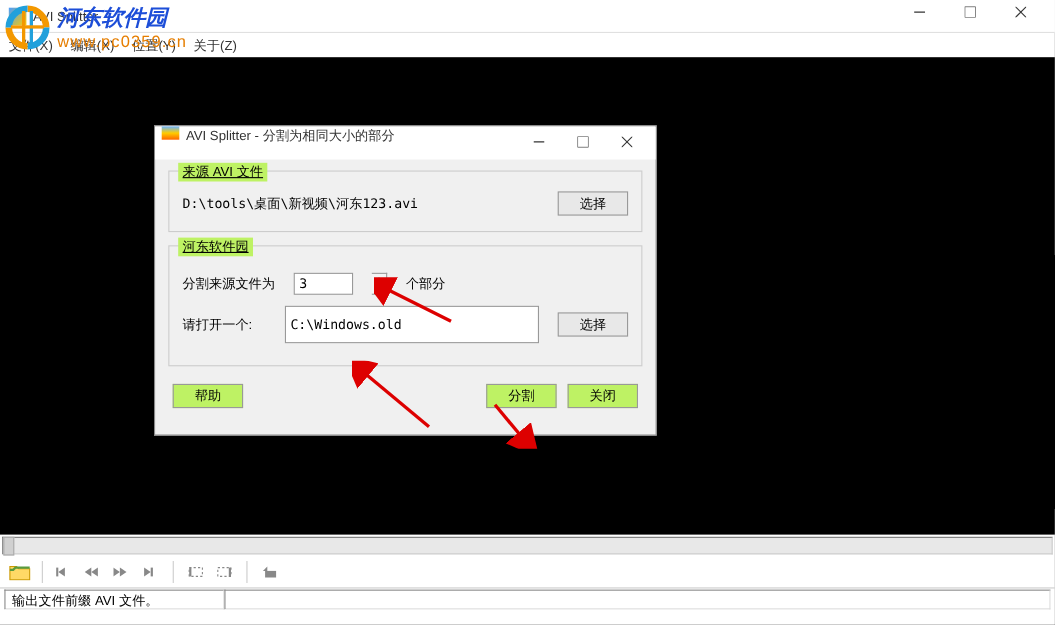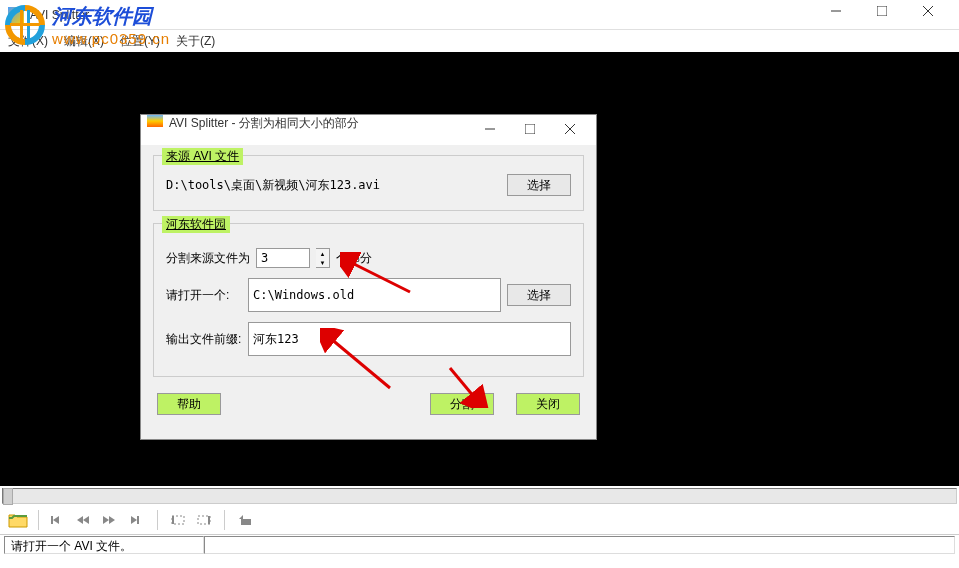--- a/index.html
+++ b/index.html
@@ -36,21 +36,21 @@
     .dialog-titlebar .dlg-ctrl { width: 40px; height: 28px; display: flex; align-items: center; justify-content: center; }
     .dialog-body { padding: 10px 12px; }
     
     .fieldset { border: 1px solid #ccc; padding: 14px 12px 10px; margin-bottom: 12px; position: relative; }
     .fieldset .legend { position: absolute; top: -8px; left: 8px; background: #bef264; padding: 0 4px; font-size: 12px; text-decoration: underline; }
     
     .path-row { font-size: 12px; display: flex; align-items: center; margin: 4px 0; gap: 48px; }
     .path-text { flex: 1; font-family: SimSun, monospace; }
     .btn-small { width: 64px; height: 22px; border: 1px solid #999; background: #e8e8e8; font-size: 12px; cursor: pointer; }
     
-    .form-row { display: flex; align-items: center; font-size: 12px; margin: 10px 0; gap: 6px; }
+    .form-row { display: flex; align-items: center; font-size: 12px; margin: 10px 0; gap: 17px; }
     .form-row .lbl { min-width: 76px; }
     .num-input { width: 54px; height: 20px; border: 1px solid #999; font-size: 12px; padding: 0 4px; font-family: SimSun, monospace; background: #fff; }
     .num-spinner { width: 14px; height: 20px; border: 1px solid #999; border-left: none; background: #f4f4f4; display: flex; flex-direction: column; }
     .num-spinner .sp { flex: 1; display: flex; align-items: center; justify-content: center; font-size: 6px; }
     .text-input { flex: 1; height: 20px; border: 1px solid #999; font-size: 12px; background: #fff; padding: 16px 4px; font-family: SimSun, monospace; }
     
     .dialog-footer { display: flex; padding: 4px 4px 14px; }
     .dialog-footer .btn { width: 64px; height: 22px; border: 1px solid #999; background: #bef264; font-size: 12px; cursor: pointer; }
     .dialog-footer .spacer { flex: 1; }
     
@@ -168,29 +168,25 @@
           <div class="sp">▲</div>
           <div class="sp">▼</div>
         </div>
         <span>个部分</span>
       </div>
       <div class="form-row">
         <span class="lbl">请打开一个:</span>
         <input class="text-input" value="C:\Windows.old" style="">
         <button class="btn-small">选择</button>
       </div>
-      <div class="form-row">
-        <span class="lbl">输出文件前缀:</span>
-        <input class="text-input" value="河东123" style="">
-      </div>
     </div>
     <div class="dialog-footer">
       <button class="btn">帮助</button>
       <div class="spacer"></div>
-      <button class="btn" style="margin-right:22px">分割</button>
+      <button class="btn" style="margin-right:10px">分割</button>
       <button class="btn">关闭</button>
     </div>
   </div>
 </div>
 
 <svg class="arrow" style="left:340px; top:252px;" width="80" height="50">
   <defs>
       <marker id="ah1" markerWidth="10" markerHeight="10" refX="2" refY="5" orient="auto">
         <polygon points="0,0 10,5 0,10" fill="#d00"></polygon>
       </marker>
@@ -266,15 +262,15 @@
   <div class="tb-sep"></div>
   <div class="tb-btn">
       <svg width="16" height="14">
         <rect x="4" y="6" width="10" height="6" fill="#888"></rect>
         <polygon points="2,6 6,2 6,6" fill="#888"></polygon>
       </svg>
     </div>
 </div>
 
 <div class="statusbar">
-  <div class="cell">请打开一个 AVI 文件。</div>
+  <div class="cell">输出文件前缀 AVI 文件。</div>
   <div class="cell"></div>
 </div>
 
 </body></html>

